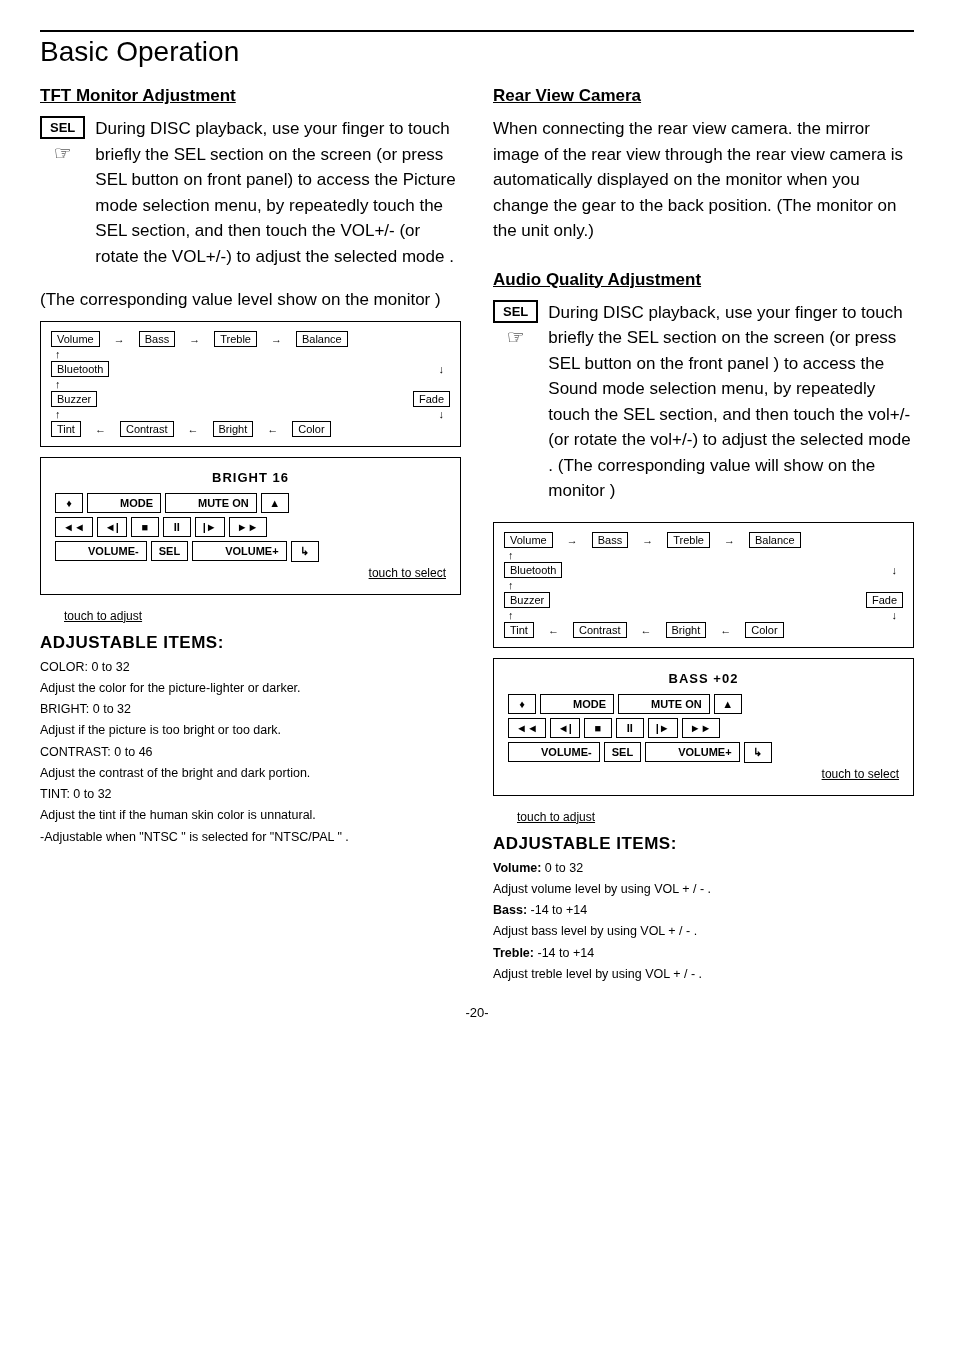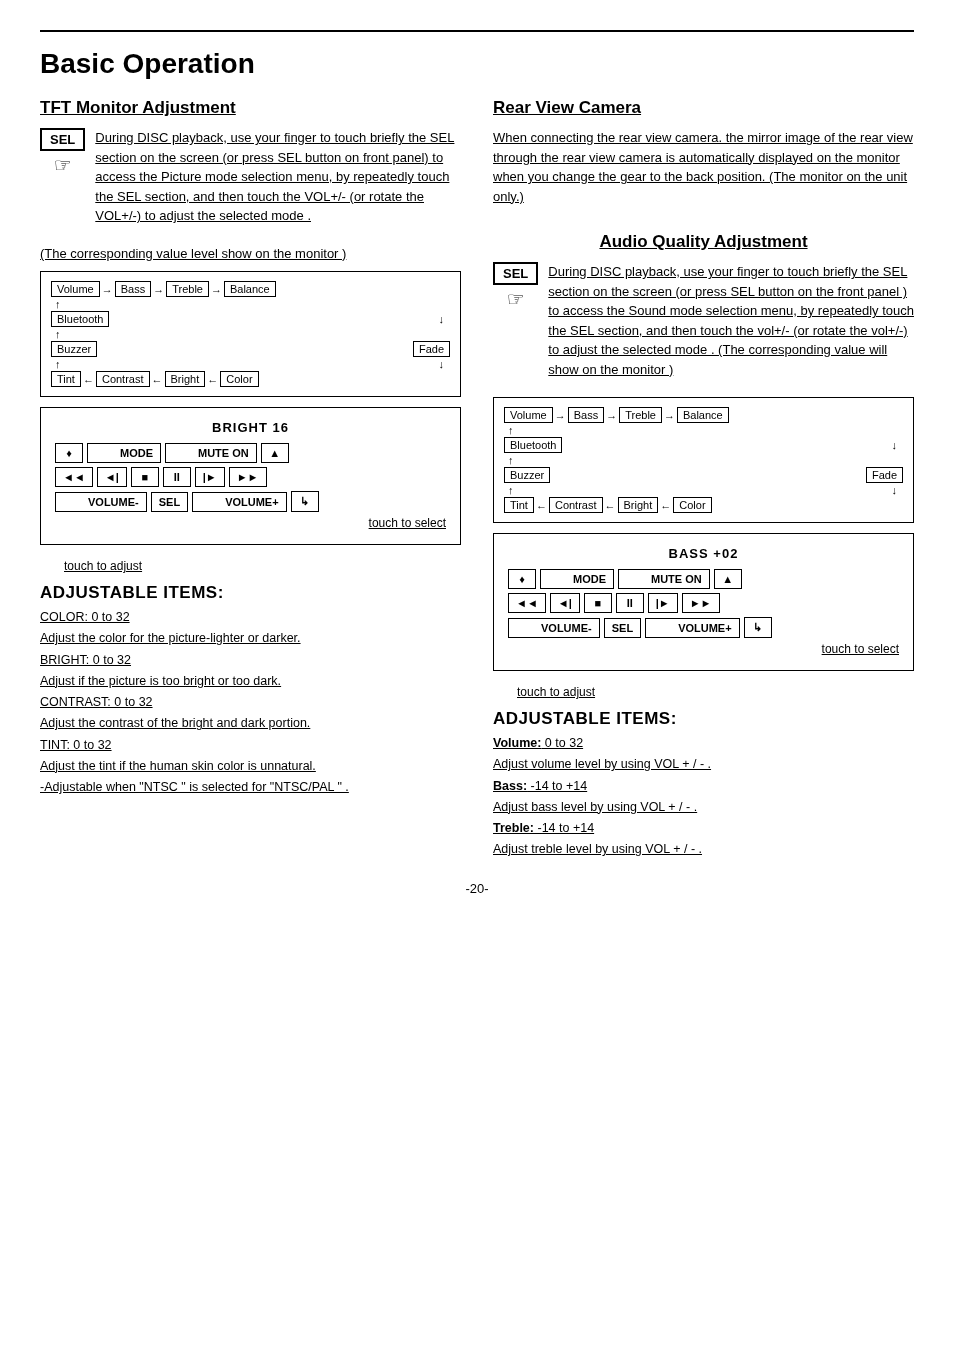--- a/index.html
+++ b/index.html
@@ -7,24 +7,24 @@
       font-family: Arial, sans-serif;
       font-size: 13px;
       background: #fff;
       color: #000;
       width: 954px;
       min-height: 1352px;
       padding: 30px 40px;
     }
     h1.page-title {
       font-size: 28px;
-      font-weight: bold;
+      font-weight: normal;
       margin-bottom: 18px;
       border-top: 2px solid #000;
-      padding-top: 16px;
+      padding-top: 4px;
     }
     .two-col {
       display: flex;
       gap: 32px;
     }
     .col-left {
       flex: 1;
     }
     .col-right {
       flex: 1;
@@ -52,24 +52,23 @@
       padding: 2px 8px;
       font-weight: bold;
       font-size: 13px;
       display: inline-block;
     }
     .finger-icon {
       font-size: 20px;
       line-height: 1;
     }
     .section-text {
-      font-size: 13px;
+      font-size: 17px;
       line-height: 1.5;
       margin-bottom: 8px;
-      text-decoration: underline;
     }
     
     .panel-display {
       border: 1.5px solid #000;
       padding: 12px 14px;
       margin: 10px 0;
       font-size: 12px;
     }
     .panel-title {
       font-weight: bold;
@@ -114,41 +113,40 @@
     }
     h3.sub-title {
       font-weight: bold;
       font-size: 17px;
       margin: 10px 0 4px 0;
       letter-spacing: 0.5px;
     }
     .adj-items {
       font-size: 12.5px;
       line-height: 1.7;
-      text-decoration: underline;
     }
     .adj-items p {
       margin: 0;
     }
     .page-num {
       text-align: center;
       font-size: 13px;
       margin-top: 20px;
     }
     
     .flow-wrapper {
       border: 1px solid #000;
       padding: 8px 10px;
       margin: 8px 0;
       font-size: 11px;
     }
     .frow {
       display: flex;
       align-items: center;
-      gap: 0;
+      gap: 12px;
       margin: 1px 0;
     }
     .fbox {
       border: 1px solid #000;
       padding: 1px 5px;
       white-space: nowrap;
       font-size: 11px;
     }
     .farr { margin: 0 2px; font-size: 11px; }
     .spacer { flex: 1; }
@@ -248,37 +246,37 @@
       <span class="touch-label">touch to select</span>
     </div>
     <span class="touch-adjust-label">touch to adjust</span>
 
     <h3 class="sub-title">ADJUSTABLE  ITEMS:</h3>
     <div class="adj-items">
       <p>COLOR: 0 to 32</p>
       <p>Adjust the color for the picture-lighter or darker.</p>
       <p>BRIGHT: 0 to 32</p>
       <p>Adjust if the picture is too bright or too dark.</p>
-      <p>CONTRAST: 0 to 32</p>
+      <p>CONTRAST: 0 to 46</p>
       <p>Adjust the contrast of the bright and dark portion.</p>
       <p>TINT: 0 to 32</p>
       <p>Adjust the tint if the human skin color is unnatural.</p>
       <p>-Adjustable when "NTSC " is selected for "NTSC/PAL " .</p>
     </div>
 
   </div>
 
   <div class="col-right">
 
     
     <h2 class="section-title">Rear View Camera</h2>
     <p class="section-text">When connecting the rear view camera. the mirror image of the rear view through the rear view camera is automatically displayed on the monitor when you change  the gear to the back position. (The monitor on the unit only.)</p>
 
     
-    <h2 class="section-title" style="margin-top:26px;text-align:center;">Audio Quality Adjustment</h2>
+    <h2 class="section-title" style="margin-top:26px;">Audio Quality Adjustment</h2>
 
     <div class="sel-block">
       <div class="sel-icons">
         <span class="sel-box">SEL</span>
         <span class="finger-icon">☞</span>
       </div>
       <p class="section-text">During DISC playback, use your finger to touch briefly the SEL section on the screen (or press SEL button on the front panel ) to access the Sound mode selection menu, by repeatedly touch the SEL section, and then touch the vol+/- (or rotate the vol+/-) to adjust the selected mode . (The corresponding value will show on the monitor )</p>
     </div>
 
     

